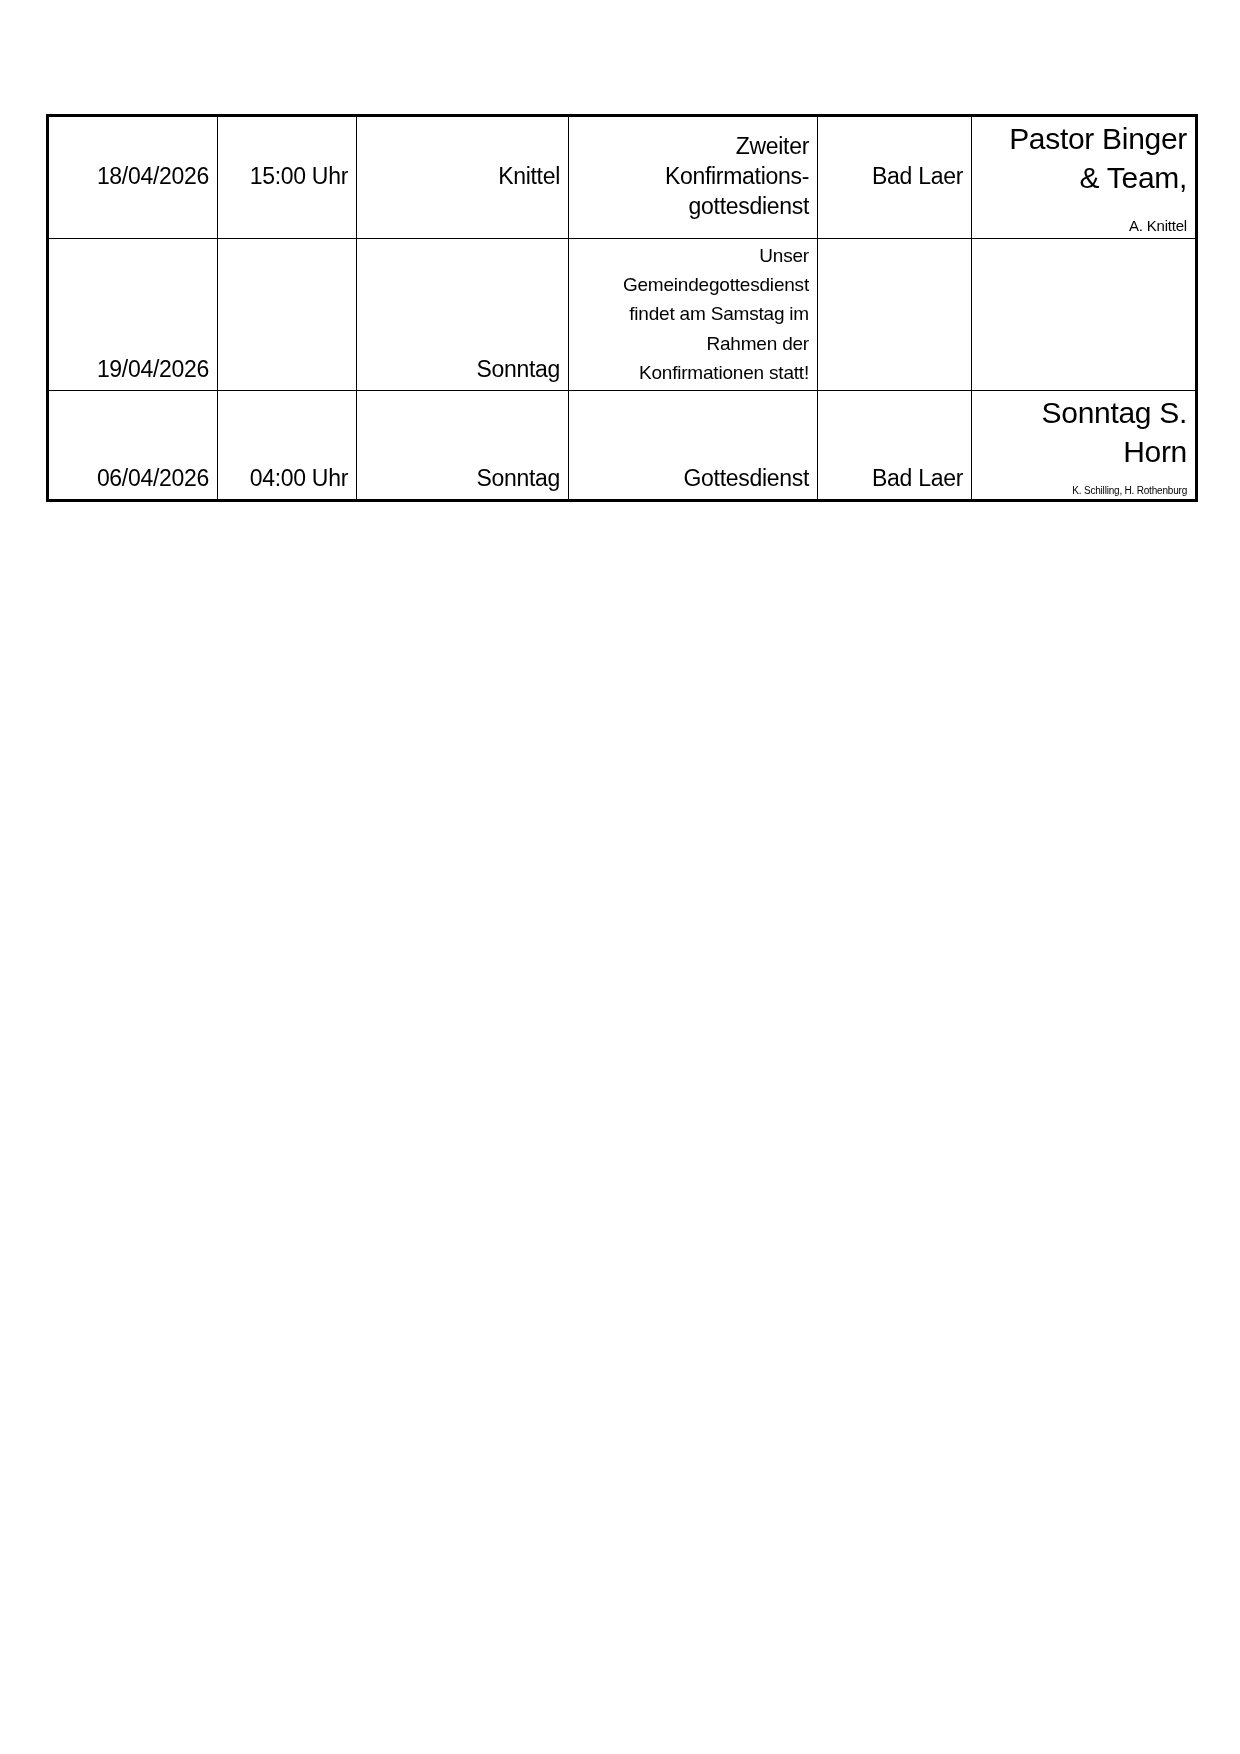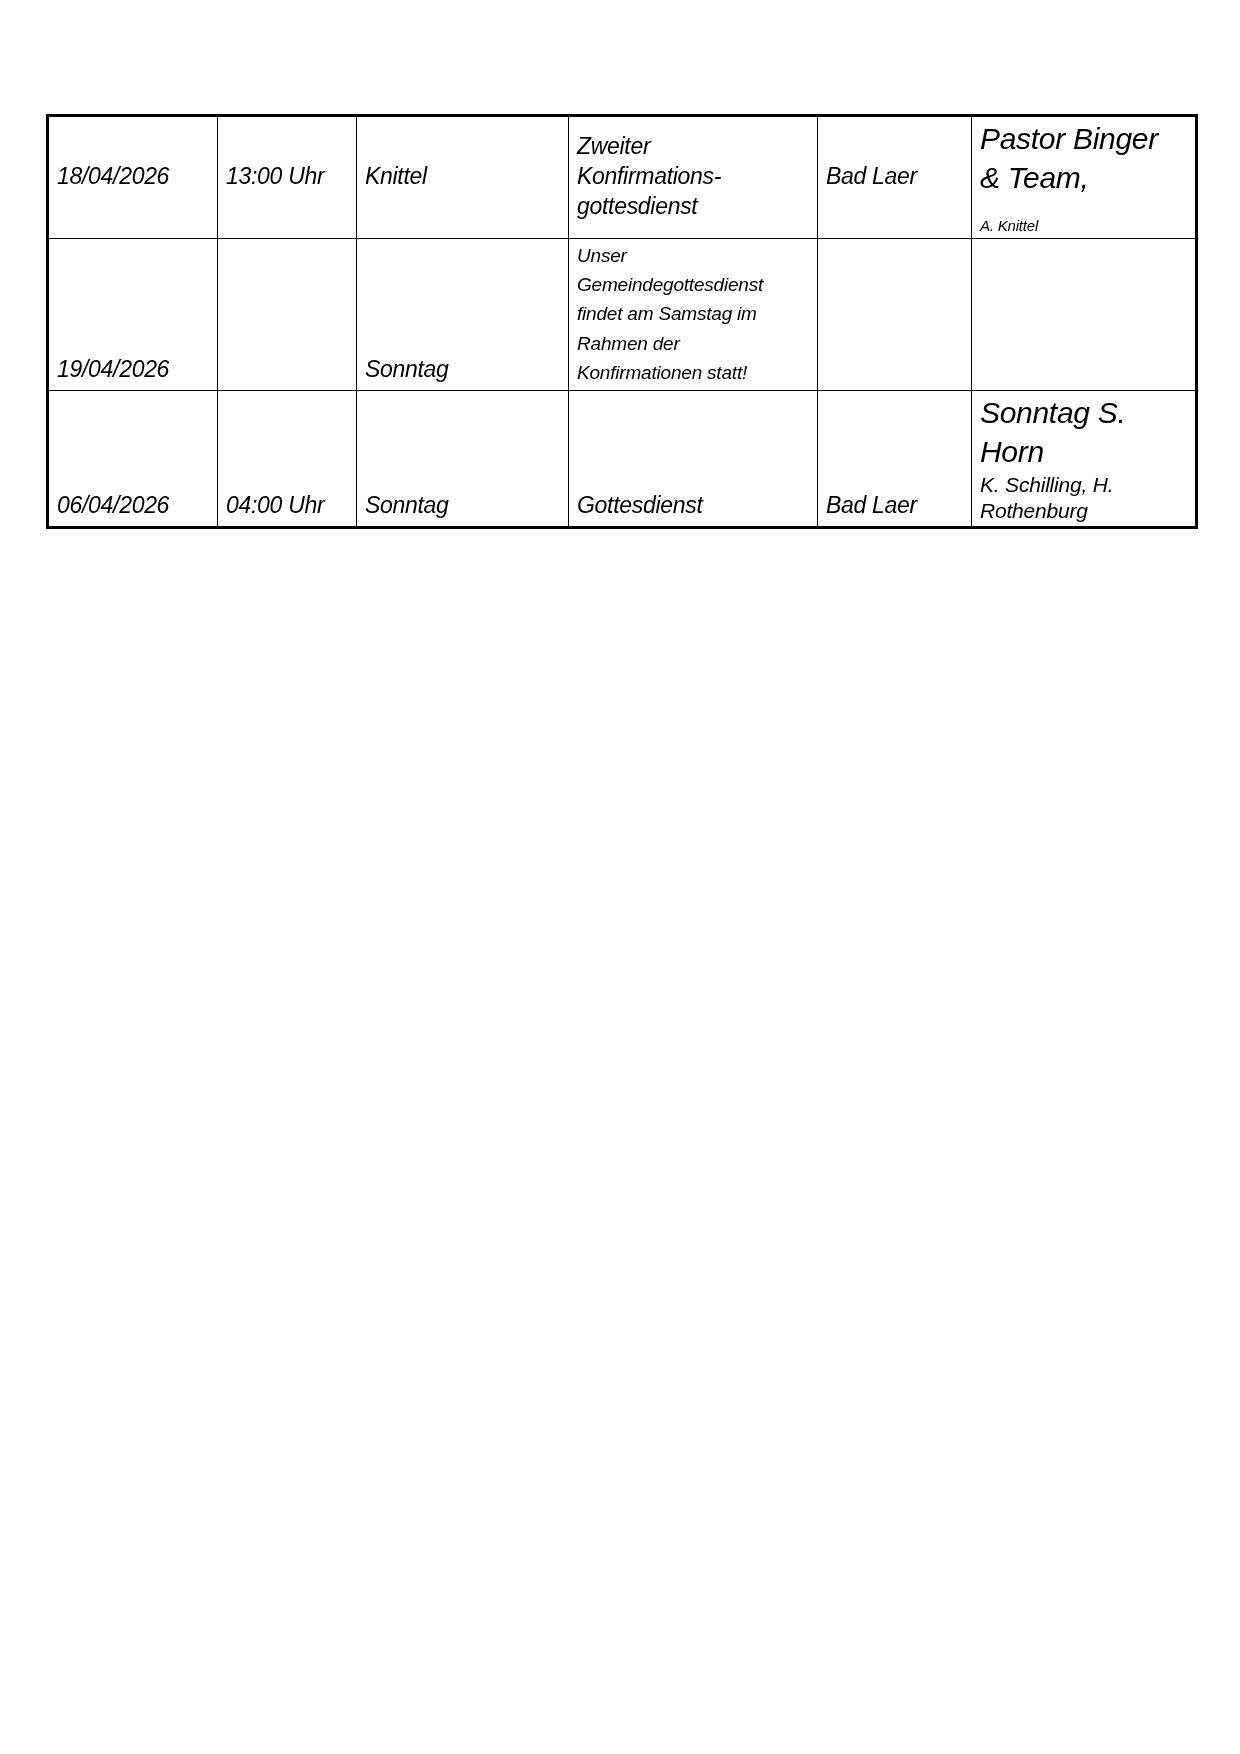--- a/index.html
+++ b/index.html
@@ -26,23 +26,22 @@
     left: 46px;
     top: 114px;
     width: 1149px;
     border-collapse: collapse;
     table-layout: fixed;
     border: 3px solid #000000;
   }
   table.schedule td {
     border: 1.5px solid #000000;
     padding: 2px 8px;
-    text-align: left;
+    text-align: right;
     overflow: hidden;
-    font-style: italic;
   }
   tr.row-1 { height: 110px; }
   tr.row-2 { height: 149px; }
   tr.row-3 { height: 65px; }
 
   .v-center { vertical-align: middle; }
   .v-bottom { vertical-align: bottom; padding-bottom: 5px !important; }
 
   .txt-main {
     font-size: 23px;
@@ -62,23 +61,23 @@
     letter-spacing: -0.3px;
     white-space: pre-line;
   }
   .leader-sub {
     font-size: 15px;
     line-height: 1.3;
     margin-top: 19px;
     letter-spacing: -0.2px;
   }
   .leader-sub-row3 {
-    font-size: 21px;
+    font-size: 10px;
     line-height: 1.25;
-    margin-top: 1px;
+    margin-top: 14px;
     letter-spacing: -0.2px;
   }
 </style>
 </head>
 <body>
 
 <div class="page">
 
   <table class="schedule">
     <colgroup>
@@ -86,21 +85,21 @@
       <col style="width:139px">
       <col style="width:212px">
       <col style="width:249px">
       <col style="width:154px">
       <col style="width:225px">
     </colgroup>
 
     <tbody>
         <tr class="row-1">
       <td class="v-center txt-main">18/04/2026</td>
-      <td class="v-center txt-main">13:00 Uhr</td>
+      <td class="v-center txt-main">15:00 Uhr</td>
       <td class="v-center txt-main">Knittel</td>
       <td class="v-center txt-main multiline">Zweiter
 Konfirmations-
 gottesdienst</td>
       <td class="v-center txt-main">Bad Laer</td>
       <td class="v-center">
         <div class="leader-main">Pastor Binger
 &amp; Team,</div>
         <div class="leader-sub">A. Knittel</div>
       </td>

